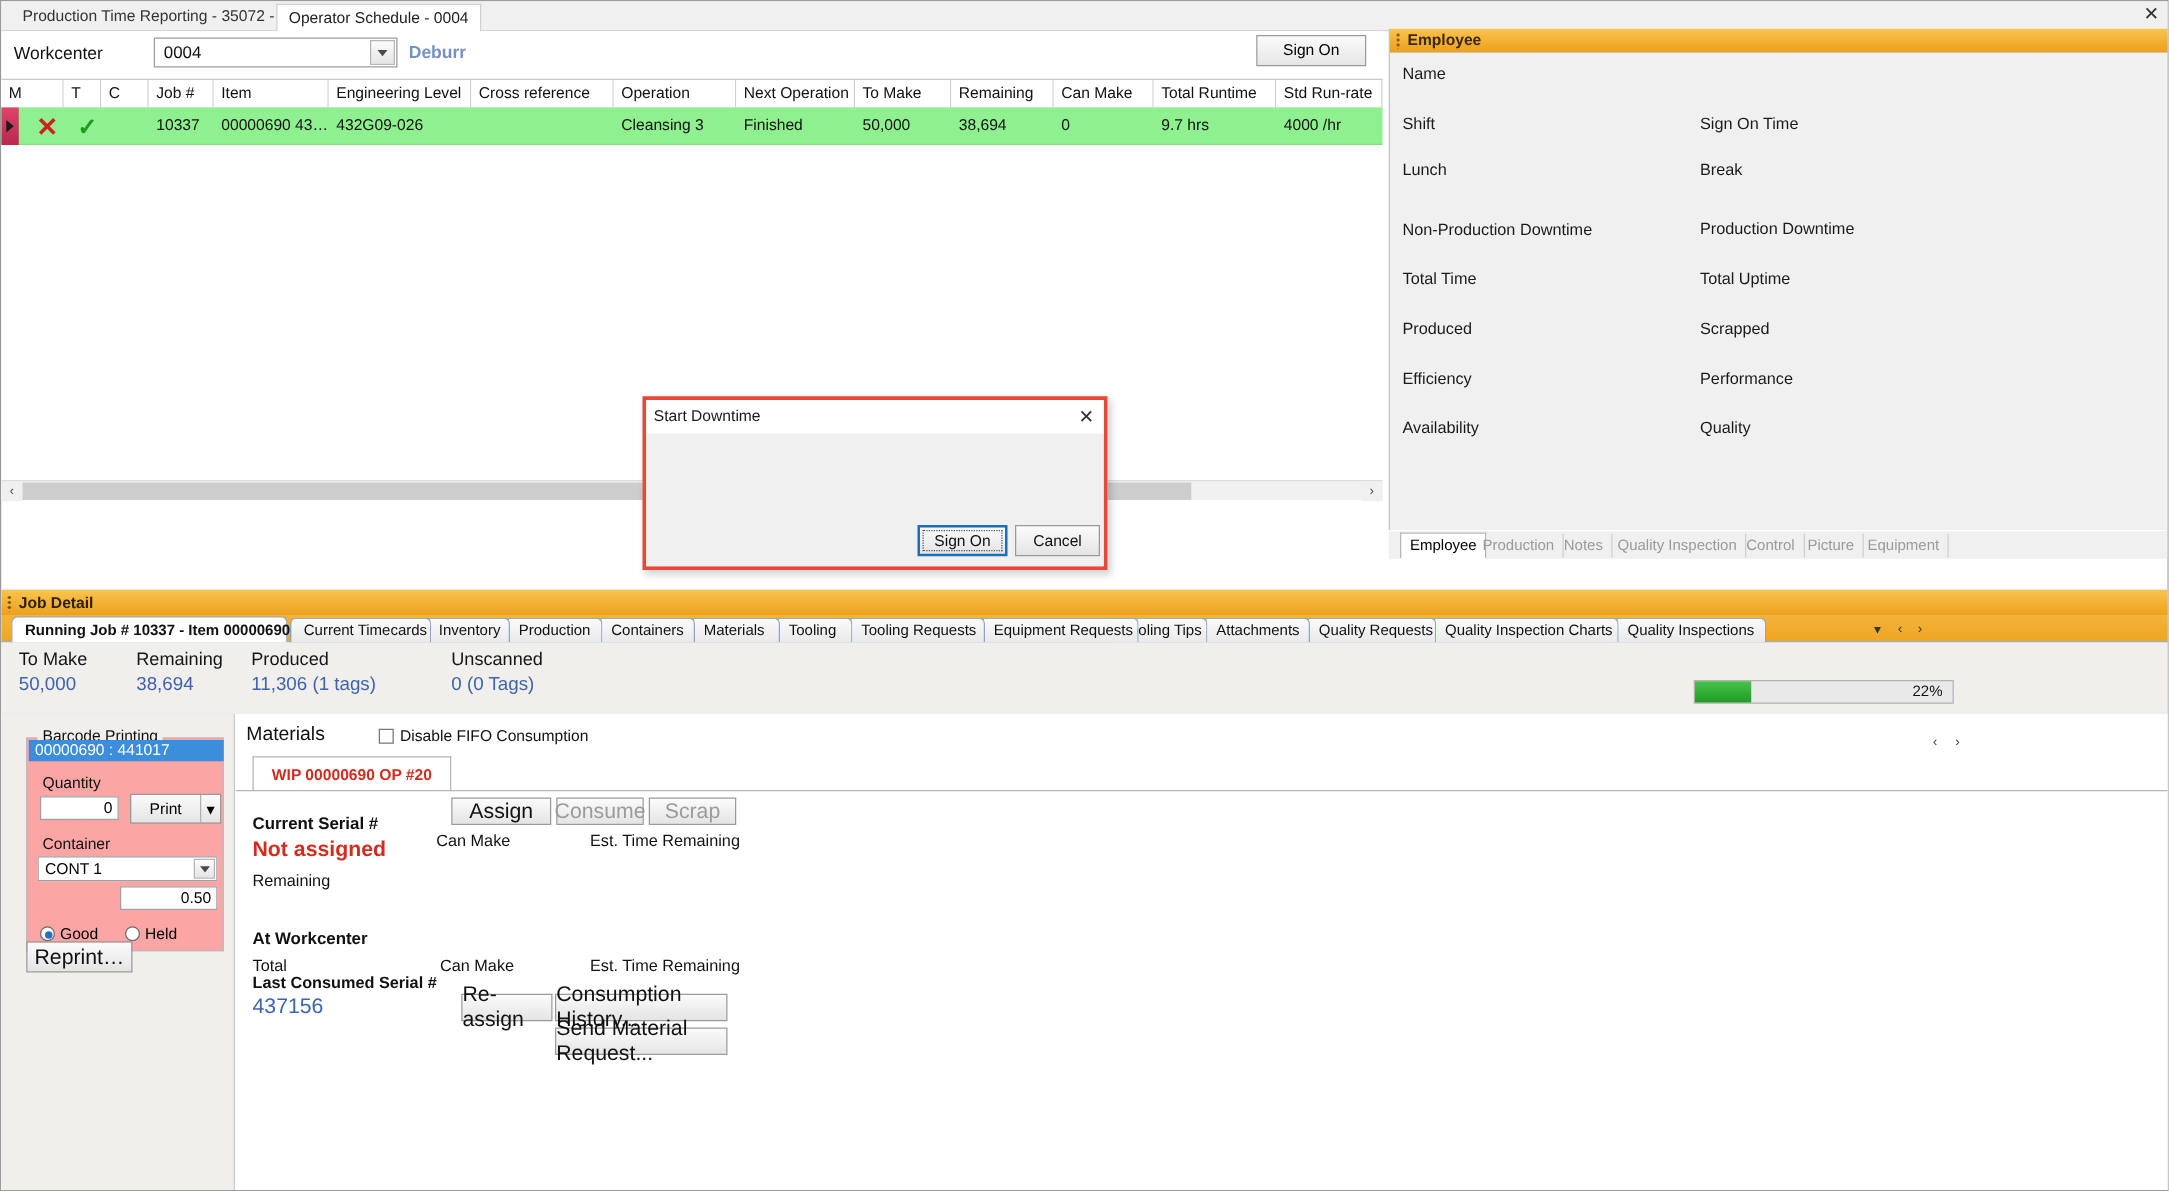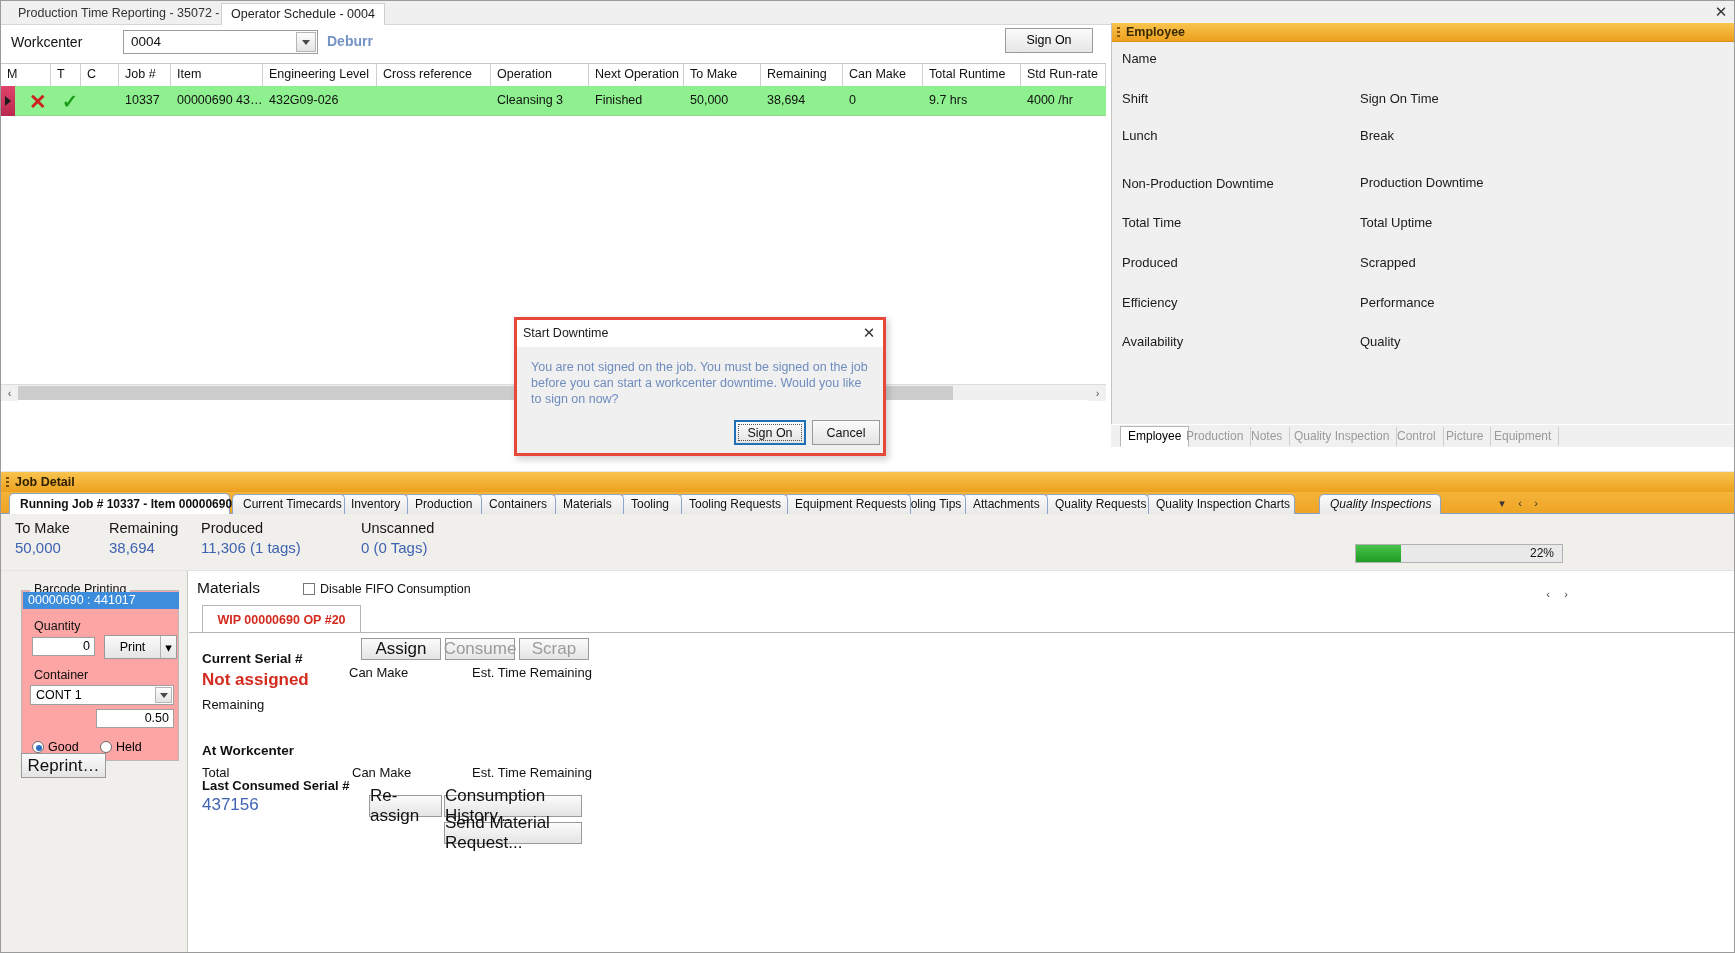--- a/index.html
+++ b/index.html
@@ -469,21 +469,21 @@
       <div class="rp-tab" style="left: 328px;">Picture</div>
       <div class="rp-tab" style="left: 376px;">Equipment</div>
     </div>
 
   <div class="jd-header">
     <div class="grip"></div>
     <div class="t">Job Detail</div>
   </div>
 
   <div class="jd-tabs" id="jdTabs">
-      <div class="jd-tab" style="left: 1318px; width: 122px; font-style: italic;">Quality Inspections</div>
+      <div class="jd-tab" style="left: 1290px; width: 122px;">Quality Inspections</div>
       <div class="jd-tab" style="left: 1144px; width: 150px;">Quality Inspection Charts</div>
       <div class="jd-tab" style="left: 1043px; width: 105px;">Quality Requests</div>
       <div class="jd-tab" style="left: 961px; width: 86px;">Attachments</div>
       <div class="jd-tab" style="left: 886px; width: 79px;">Tooling Tips</div>
       <div class="jd-tab" style="left: 783px; width: 127px;">Equipment Requests</div>
       <div class="jd-tab" style="left: 677px; width: 110px;">Tooling Requests</div>
       <div class="jd-tab" style="left: 619px; width: 62px;">Tooling</div>
       <div class="jd-tab" style="left: 551px; width: 72px;">Materials</div>
       <div class="jd-tab" style="left: 477px; width: 78px;">Containers</div>
       <div class="jd-tab" style="left: 403px; width: 78px;">Production</div>
@@ -592,21 +592,20 @@
     </div>
   </div>
 
   <div class="dlg-shadow"></div>
   <div class="dialog">
     <div class="dlg-title-bar">
       <div class="dlg-title">Start Downtime</div>
       <div class="dlg-close">✕</div>
     </div>
     <div class="dlg-body">
-      <div class="dlg-msg">You are not signed on the job. You must be signed on the job before you can start a workcenter downtime. Would you like to sign on now?</div>
       <div class="dlg-btn default" style="left:217px; top:73px; width:72px;">
         <div class="inner">Sign On</div>
       </div>
       <div class="dlg-btn" style="left:295px; top:73px; width:68px;">Cancel</div>
     </div>
   </div>
 
 </div>
 
 </body></html>

